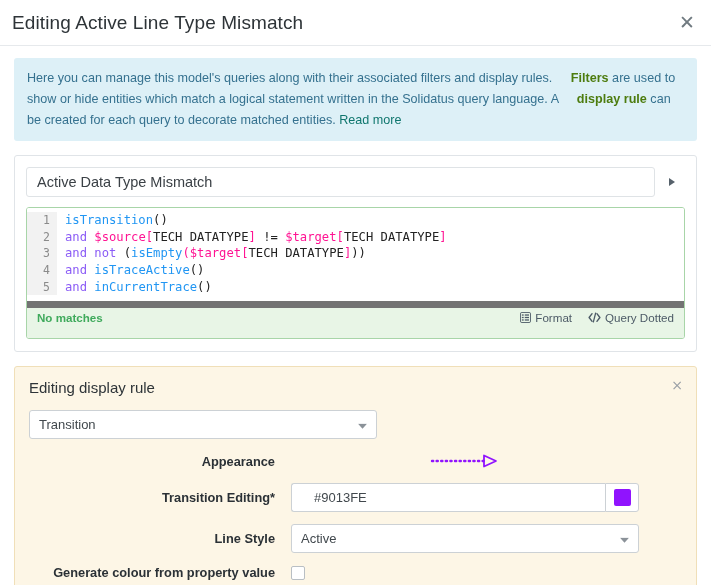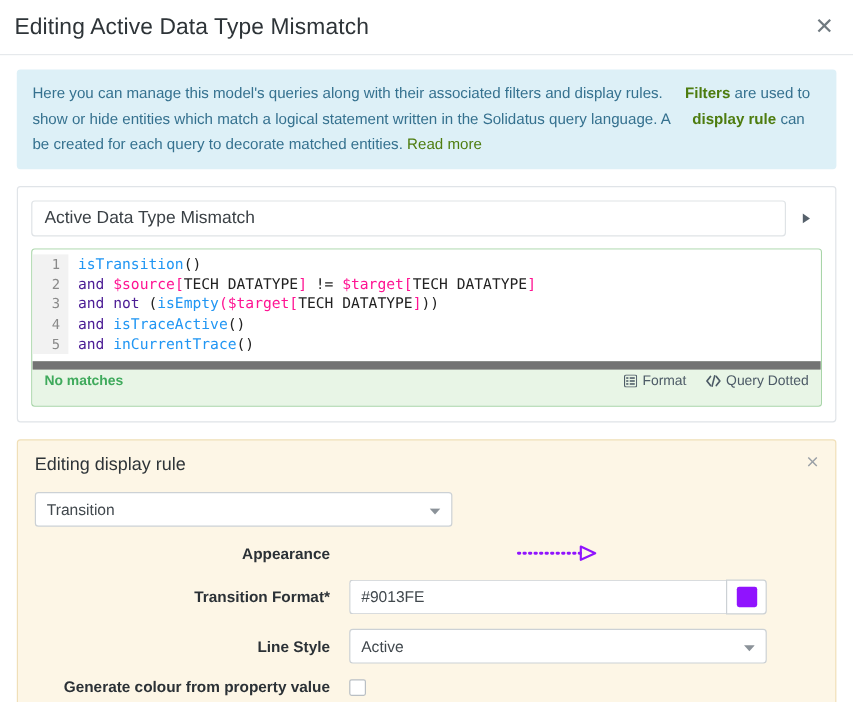--- a/index.html
+++ b/index.html
@@ -53,21 +53,21 @@
     background: #ddf0f7;
     color: #35718f;
     border-radius: 3px;
     padding: 10px 13px 11px 13px;
     font-size: 12.6px;
     line-height: 1.65;
     margin-bottom: 14px;
   }
   .info-banner b { font-weight: bold; color: #4d7c0f; padding-left: 15px; }
   .info-banner .read-more {
-    color: #4d7c0f;
+    color: #0f766e;
     text-decoration: none;
     cursor: pointer;
     text-align: right;
   }
 
   
   .query-card {
     border: 1px solid #e0e4e8;
     border-radius: 3px;
     background: #fff;
@@ -126,21 +126,21 @@
   .code {
     flex: 1;
     padding-left: 8px;
     font-family: "DejaVu Sans Mono", monospace;
     font-size: 12.2px;
     line-height: 16.6px;
     color: #222;
     white-space: pre;
   }
   .tok-fn   { color: #2196f3; }
-  .tok-kw   { color: #4c1d95; }
+  .tok-kw   { color: #8b5cf6; }
   .tok-var  { color: #ff1493; }
   .tok-brk  { color: #ff1493; }
   .tok-plain{ color: #222; }
 
   .editor-footer {
     display: flex;
     align-items: flex-start;
     background: #e8f5e6;
     border-top: 7px solid #737373;
     padding: 3px 10px;
@@ -227,21 +227,21 @@
     display: flex;
     width: 348px;
     height: 29px;
   }
   .colour-input {
     flex: 1;
     border: 1px solid #ccd1d5;
     border-right: none;
     border-radius: 3px 0 0 3px;
     background: #fff;
-    padding: 0 9px;
+    padding: 0 22px;
     font-size: 13px;
     color: #41484d;
     font-family: "Liberation Sans", sans-serif;
     outline: none;
   }
   .colour-btn {
     width: 34px;
     border: 1px solid #ccd1d5;
     border-radius: 0 3px 3px 0;
     background: #fff;
@@ -268,21 +268,21 @@
     border: 1px solid #b9bfc4;
     border-radius: 2px;
     background: #fff;
     cursor: pointer;
   }
 </style>
 </head>
 <body>
 
 <div class="modal-header">
-  <div class="modal-title">Editing Active Data Type Mismatch</div>
+  <div class="modal-title">Editing Active Line Type Mismatch</div>
   <div class="close-x">✕</div>
 </div>
 
 <div class="modal-body">
 
   <div class="info-banner">
     <span>Here you can manage this model's queries along with their associated filters and display rules. </span><b>Filters</b><span> are used to show or hide entities which match a logical statement written in the Solidatus query language. A </span><b>display rule</b><span> can be created for each query to decorate matched entities. </span><a class="read-more">Read more</a>
   </div>
 
   <div class="query-card">
@@ -362,21 +362,21 @@
         <div class="appearance-preview">
           <svg width="70" height="14" viewBox="0 0 70 14" aria-hidden="true">
             <line x1="2" y1="7" x2="54" y2="7" stroke="#9013FE" stroke-width="2.4" stroke-linecap="round" stroke-dasharray="1.2 3.4"></line>
             <polygon points="54,1.5 66,7 54,12.5" fill="none" stroke="#9013FE" stroke-width="1.8" stroke-linejoin="round"></polygon>
           </svg>
         </div>
       </div>
     </div>
 
     <div class="form-row">
-      <div class="form-label">Transition Format*</div>
+      <div class="form-label">Transition Editing*</div>
       <div class="form-control">
         <div class="colour-wrap">
           <input class="colour-input" type="text" value="#9013FE" style="">
           <div class="colour-btn">
             <span class="swatch" id="swatch" style="background: rgb(144, 19, 254);"></span>
           </div>
         </div>
       </div>
     </div>
 

